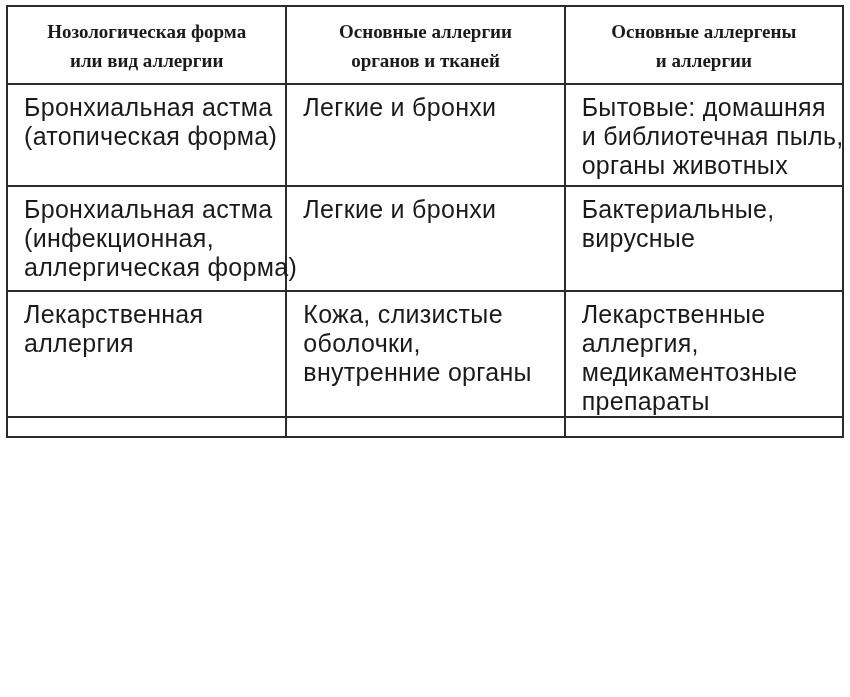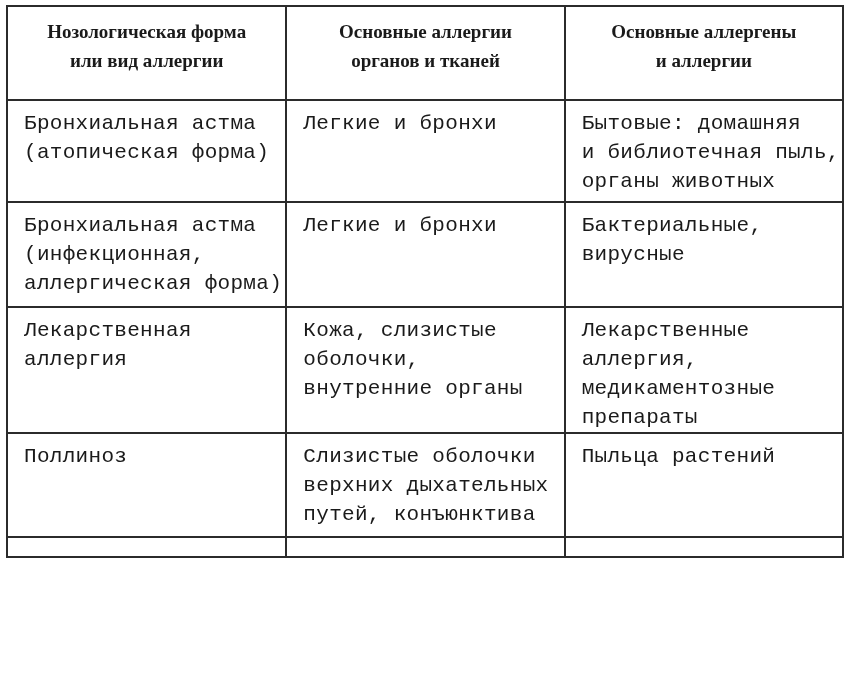--- a/index.html
+++ b/index.html
@@ -7,36 +7,36 @@
   .tbl {
     position: absolute; left: 6px; top: 5px;
     border-collapse: collapse; table-layout: fixed;
     width: 838px;
     font-family: "DejaVu Serif", "Liberation Serif", serif;
     color: #1a1a1a;
   }
   .tbl td, .tbl th {
     border: 2px solid #2b2b2b;
     vertical-align: top;
-    padding: 16px;
+    padding: 0;
   }
   .tbl th {
     font-weight: bold;
     text-align: center;
     font-size: 19px;
     line-height: 29px;
     padding-top: 10px;
     height: 66px;
     font-family: "Liberation Serif", "DejaVu Serif", serif;
   }
   .tbl td {
-    font-size: 21px;
+    font-size: 25px;
     line-height: 29px;
     padding: 8px 10px 0 16px;
-    font-family: Liberation Mono, monospace;
+    font-family: Liberation Sans, sans-serif;
     letter-spacing: 0.3px;
   }
   .line { display: block; white-space: nowrap; }
   .c1 { width: 278px; }
   .c2 { width: 277px; }
   .c3 { width: 277px; }
 </style>
 </head>
 <body>
 
@@ -101,32 +101,19 @@
           <span class="line">оболочки,</span>
           <span class="line">внутренние органы</span>
         </td>
       <td>
           <span class="line">Лекарственные</span>
           <span class="line">аллергия,</span>
           <span class="line">медикаментозные</span>
           <span class="line">препараты</span>
         </td>
     </tr>
-    <tr style="height:104px">
-      <td>
-          <span class="line">Поллиноз</span>
-        </td>
-      <td>
-          <span class="line">Слизистые оболочки</span>
-          <span class="line">верхних дыхательных</span>
-          <span class="line">путей, конъюнктива</span>
-        </td>
-      <td>
-          <span class="line">Пыльца растений</span>
-        </td>
-    </tr>
     <tr style="height:20px">
       <td></td>
       <td></td>
       <td></td>
     </tr>
   </tbody>
 </table>
 
 </body></html>

